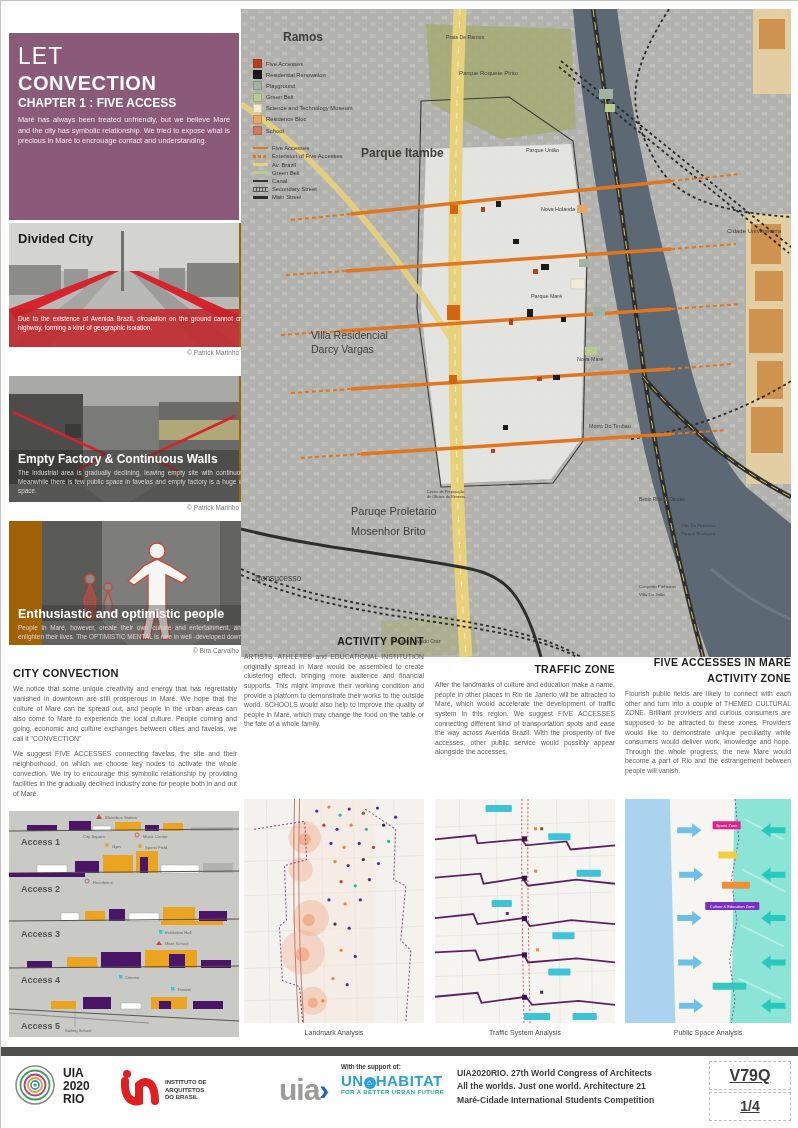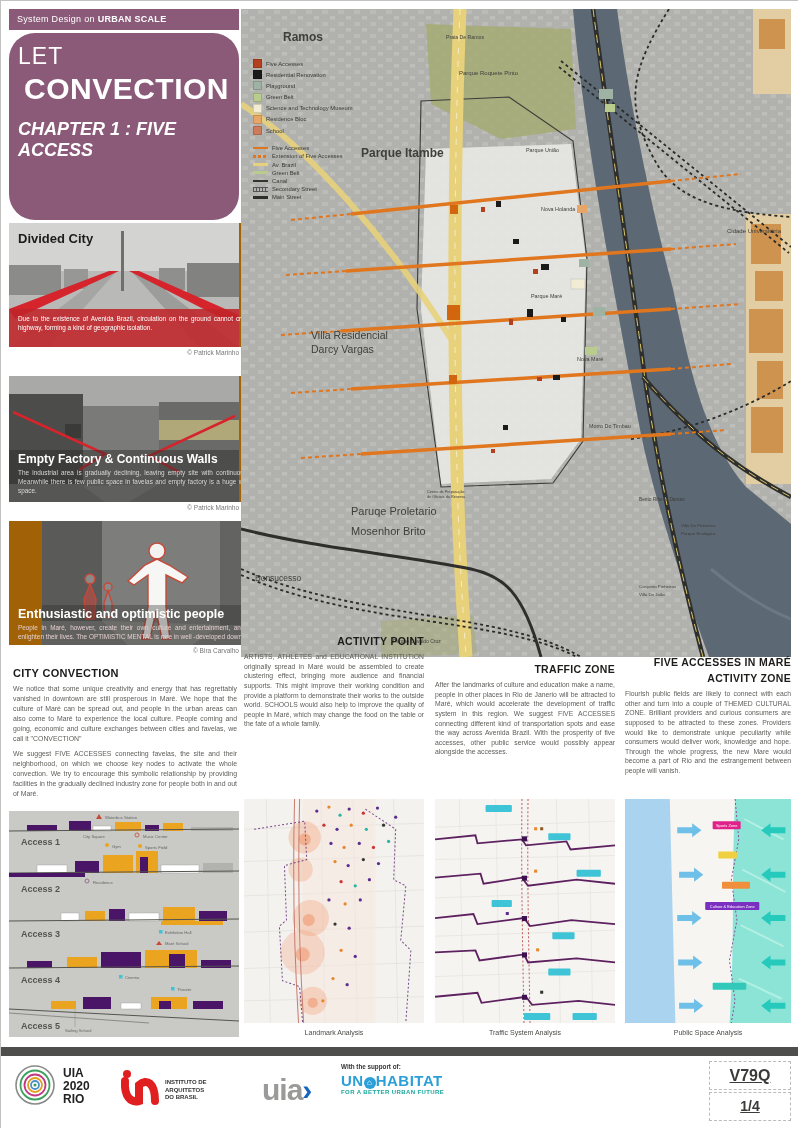--- a/index.html
+++ b/index.html
@@ -6,25 +6,25 @@
   .poster{position:relative;width:798px;height:1128px;background:#ffffff;border:1px solid #c2c2c0;
           font-family:"Liberation Sans",sans-serif;overflow:hidden;}
   .abs{position:absolute;}
   svg{display:block;font-family:"Liberation Sans",sans-serif;}
 
   
   .kicker{left:8px;top:8px;width:230px;height:21px;background:#8a5a78;color:#fff;
           font-size:9px;line-height:21px;padding-left:8px;box-sizing:border-box;letter-spacing:.3px;}
   .kicker b{font-weight:bold;}
   .hero{left:8px;top:32px;width:230px;height:187px;background:#8a5a78;color:#fff;
-        box-sizing:border-box;padding:10px 9px 8px 9px;border-radius:26px;}
+        box-sizing:border-box;padding:10px 9px 8px 9px;}
   .hero .l1{font-size:23px;font-weight:400;letter-spacing:1px;}
-  .hero .l2{font-size:30px;font-weight:bold;letter-spacing:.5px;margin-top:2px;margin-left:6px;}
+  .hero .l2{font-size:20px;font-weight:bold;letter-spacing:.5px;margin-top:2px;}
   .hero .l3{font-size:26px;font-weight:400;color:#3b1f47;text-align:right;margin-top:2px;letter-spacing:1px;}
-  .hero .chapter{font-size:18px;font-weight:bold;margin-top:13px;font-style:italic;}
+  .hero .chapter{font-size:12px;font-weight:bold;margin-top:1px;}
   .hero .intro{font-size:7.3px;line-height:1.45;margin-top:5px;color:#f4e8ef;text-align:justify;}
 
   .photo{width:263px;overflow:hidden;background:#a16207;}
   .photo .ptitle{position:absolute;left:9px;font-weight:bold;color:#fff;}
   .photo .pcap{position:absolute;left:9px;right:9px;font-size:6.4px;line-height:1.4;text-align:justify;}
   .credit{width:230px;text-align:right;font-size:6.5px;color:#777;}
 
   .convection{left:8px;top:660px;width:230px;box-sizing:border-box;padding:6px 2px 0 4px;}
   .convection .ctitle{font-size:11px;font-weight:bold;color:#1a1a1a;letter-spacing:.3px;}
   .convection p{font-size:6.9px;line-height:1.45;color:#5c5c58;text-align:justify;margin:5px 0 0 0;}
@@ -54,28 +54,26 @@
                font-size:8px;line-height:12px;text-align:center;vertical-align:1px;}
   .f-tag{font-size:6px;font-weight:bold;color:#18a89c;letter-spacing:.4px;}
   .f-congress{font-size:8.6px;font-weight:bold;color:#3a3a38;line-height:1.55;}
   .f-box{border:1px dashed #bbb;text-align:center;color:#3a3a38;font-weight:bold;text-decoration:underline;}
 </style>
 </head>
 <body>
 
 <div class="poster">
 
-  <div class="abs kicker">
-    <span>System Design on </span><b>URBAN SCALE</b>
-  </div>
 
   <div class="abs hero">
     <div class="l1">LET</div>
     <div class="l2">CONVECTION</div>
     <div class="chapter">CHAPTER 1 : FIVE ACCESS</div>
+    <div class="intro">Maré has always been treated unfriendly, but we believe Maré and the city has symbolic relationship. We tried to expose what is precious in Maré to encrouage contact and understanding.</div>
   </div>
 
   <div class="abs photo" style="left:8px;top:222px;height:124px;">
     <svg width="230" height="124" viewBox="0 0 230 124">
       <rect width="230" height="124" fill="#b9b9b7"></rect>
       <rect y="0" width="230" height="48" fill="#d3d3d1"></rect>
       <rect x="0" y="42" width="52" height="30" fill="#8b8b89"></rect>
       <rect x="178" y="40" width="52" height="34" fill="#828280"></rect>
       <rect x="55" y="46" width="24" height="20" fill="#979795"></rect>
       <rect x="150" y="45" width="26" height="22" fill="#8f8f8d"></rect>
@@ -609,29 +607,34 @@
       <circle cx="8" cy="5" r="4" fill="#e02020"></circle>
       <path d="M6,12 C5,28 12,34 20,32 L20,16 C28,9 36,14 36,32" stroke="#e02020" stroke-width="8" fill="none" stroke-linecap="round"></path>
     </svg>
   </div>
   <div class="abs f-iab-txt" style="left:164px;top:1078px;">
     <div>INSTITUTO DE</div>
     <div>ARQUITETOS</div>
     <div>DO BRASIL</div>
   </div>
 
-  <div class="abs f-uia" style="left:261px;top:1072px;">
+  <div class="abs f-uia" style="left:278px;top:1072px;">
     <span>uia</span><span class="arr">›</span>
   </div>
 
   <div class="abs" style="left:340px;top:1062px;width:140px;">
     <div class="f-support">With the support of:</div>
     <div class="f-un" style="margin-top:3px;">
       <span>UN</span><span class="globe">⌂</span><span>HABITAT</span>
     </div>
     <div class="f-tag">FOR A BETTER URBAN FUTURE</div>
   </div>
 
+  <div class="abs f-congress" style="left:456px;top:1066px;width:250px;">
+    <div>UIA2020RIO. 27th World Congress of Architects</div>
+    <div>All the worlds. Just one world. Architecture 21</div>
+    <div>Maré-Cidade International Students Competition</div>
+  </div>
 
   <div class="abs f-box" style="left:708px;top:1060px;width:80px;height:27px;font-size:16px;line-height:27px;">V79Q</div>
   <div class="abs f-box" style="left:708px;top:1091px;width:80px;height:27px;font-size:14px;line-height:27px;">1/4</div>
 
 </div>
 
 </body></html>

